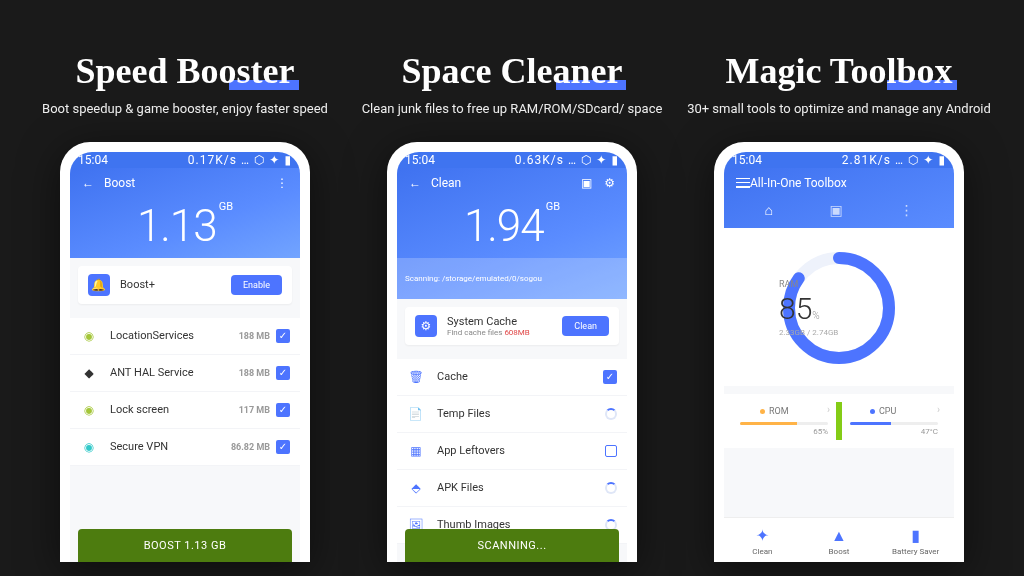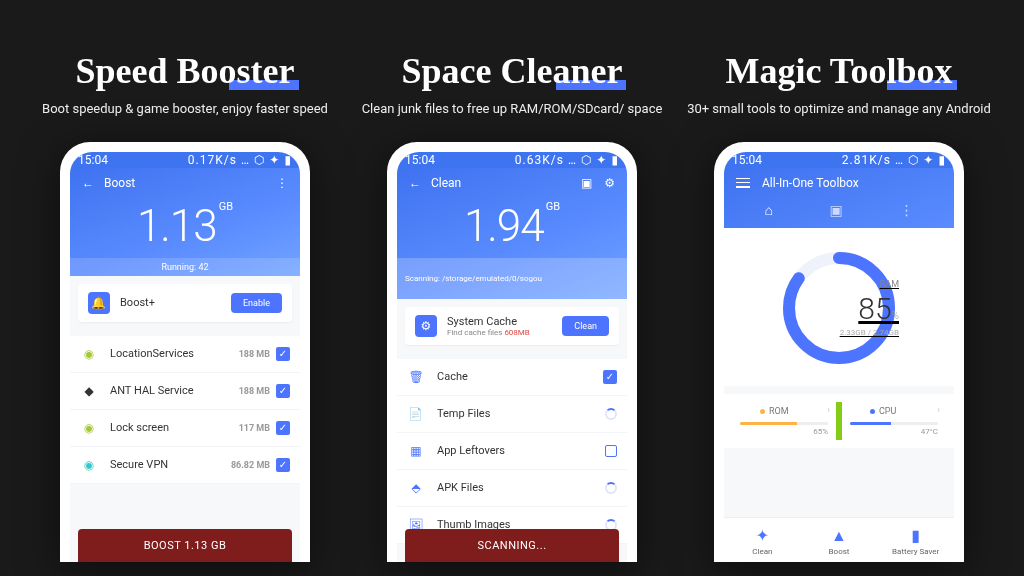--- a/index.html
+++ b/index.html
@@ -197,35 +197,35 @@
     font-size: 12px;
   }
   .row .txt { flex:1; color:#333; }
   .row .rgt { color:#999; font-size:9px; margin-right:6px;font-weight:bold; }
   
   .action {
     position: absolute;
     bottom: 0;
     left: 8px;
     right: 8px;
-    background: #7f1d1d;
+    background: #4d7c0f;
     color: #fff;
     text-align: center;
     font-size: 11px;
     padding: 10px 0;
     border-radius: 4px 4px 0 0;
     letter-spacing: .5px;
   }
   
   .hdr3 {
     background: linear-gradient(160deg,#3f72f0 0%,#5a8cff 100%);
     color: #fff;
     padding: 8px 12px 10px;
   }
-  .hdr3 .title { font-size: 12px; margin-left:12px; }
+  .hdr3 .title { font-size: 12px; }
   .tabs {
     display: flex;
     justify-content: space-around;
     margin-top: 12px;
   }
   .tabs span { font-size: 14px; opacity:.7; }
   .tabs span.active { opacity:1; }
   .gauge-wrap {
     background: #fff;
     padding: 20px 0 18px;
@@ -236,23 +236,22 @@
     height: 120px;
     margin: 0 auto;
     position: relative;
   }
   .gauge svg { transform: rotate(-90deg); }
   .gauge-txt {
     position: absolute;
     inset: 0;
     display: flex;
     flex-direction: column;
-    align-items: flex-end;
+    align-items: flex-start;
     justify-content: center;
-    text-decoration: underline;
   }
   .gauge-txt .lbl { font-size: 9px; color:#888; margin-bottom:2px; }
   .gauge-txt .pct { font-size: 30px; color:#333; font-weight:300; }
   .gauge-txt .pct small { font-size:10px; color:#999; }
   .gauge-txt .rng { font-size: 8px; color:#aaa; margin-top:2px; }
   .stats {
     background:#fff;
     margin-top:8px;
     display:flex;
     padding:8px;
@@ -308,21 +307,20 @@
         <div class="hdr">
           <div class="hdr-row">
             <span class="back">←</span>
             <span>Boost</span>
             <span class="sp"></span>
             <span class="ico">⋮</span>
           </div>
           <div class="big">
             <span class="num">1.13</span><span class="unit">GB</span>
           </div>
-          <div class="hdr-foot">Running: 42</div>
         </div>
         <div class="list">
           <div class="card">
             <div class="ic" style="background:#4d74ff">🔔</div>
             <div class="txt">Boost+</div>
             <div class="btn-sm">Enable</div>
           </div>
         </div>
         <div id="boost-rows">
             <div class="row">

